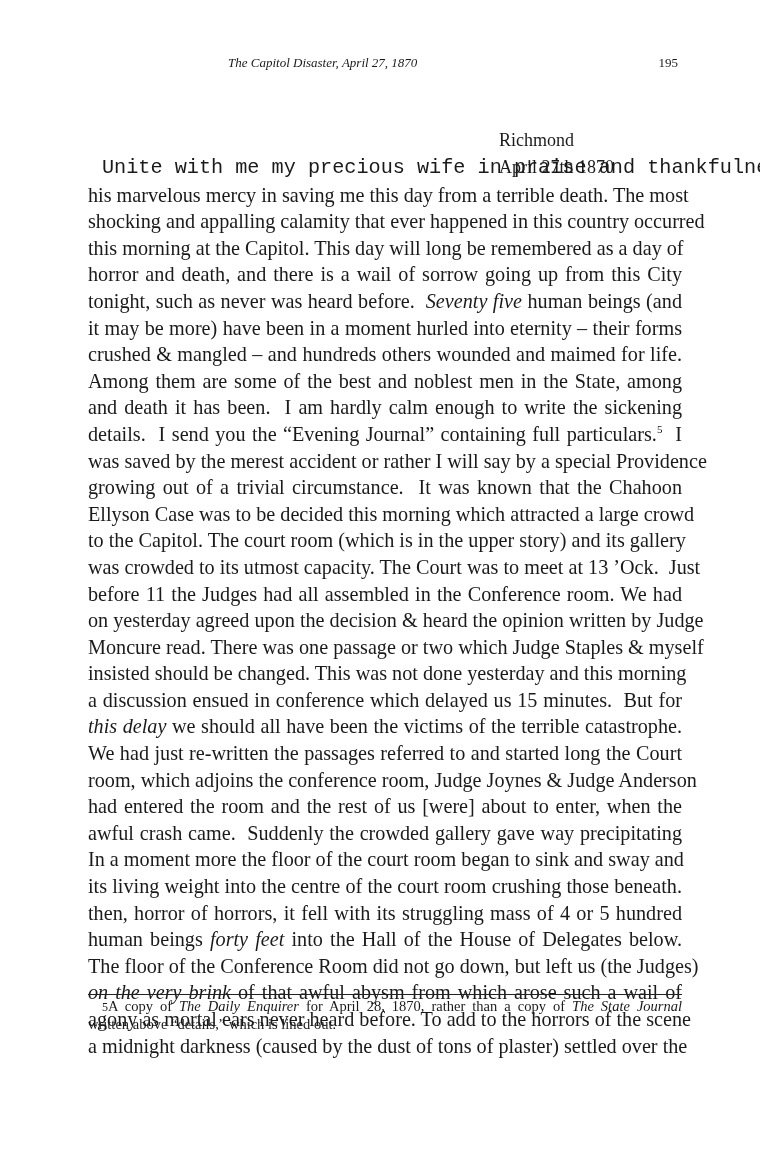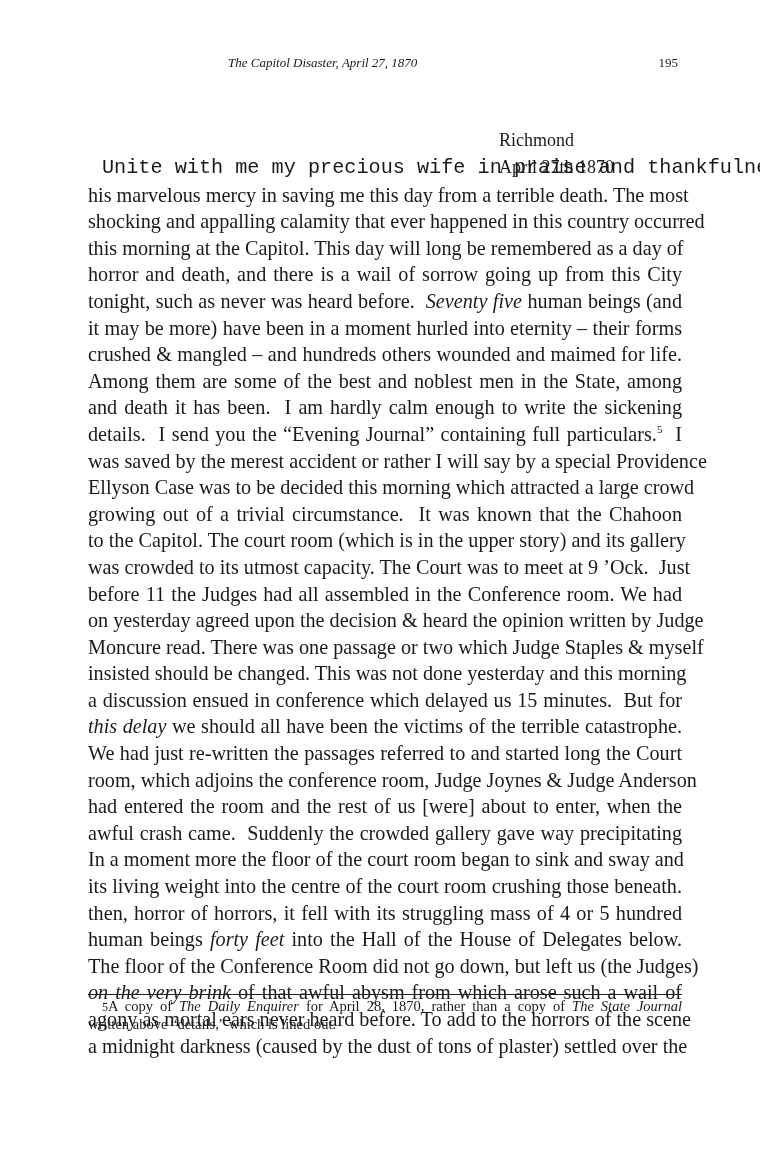--- a/index.html
+++ b/index.html
@@ -44,24 +44,24 @@
     <span class="line"><span>shocking and appalling calamity that ever happened in this country occurred</span></span>
     <span class="line"><span>this morning at the Capitol. This day will long be remembered as a day of</span></span>
     <span class="line"><span>horror and death, and there is a wail of sorrow going up from this City</span></span>
     <span class="line"><span>tonight, such as never was heard before.  </span><i>Seventy five</i><span> human beings (and</span></span>
     <span class="line"><span>it may be more) have been in a moment hurled into eternity – their forms</span></span>
     <span class="line"><span>crushed &amp; mangled – and hundreds others wounded and maimed for life.</span></span>
     <span class="line"><span>Among them are some of the best and noblest men in the State, among</span></span>
     <span class="line"><span>and death it has been.  I am hardly calm enough to write the sickening</span></span>
     <span class="line"><span>details.  I send you the “Evening Journal” containing full particulars.</span><sup>5</sup><span>  I</span></span>
     <span class="line"><span>was saved by the merest accident or rather I will say by a special Providence</span></span>
+    <span class="line"><span>growing out of a trivial circumstance.  It was known that the Chahoon</span></span>
     <span class="line"><span>Ellyson Case was to be decided this morning which attracted a large crowd</span></span>
-    <span class="line"><span>growing out of a trivial circumstance.  It was known that the Chahoon</span></span>
     <span class="line"><span>to the Capitol. The court room (which is in the upper story) and its gallery</span></span>
-    <span class="line"><span>was crowded to its utmost capacity. The Court was to meet at 9 ’Ock.  Just</span></span>
+    <span class="line"><span>was crowded to its utmost capacity. The Court was to meet at 13 ’Ock.  Just</span></span>
     <span class="line"><span>before 11 the Judges had all assembled in the Conference room. We had</span></span>
     <span class="line"><span>on yesterday agreed upon the decision &amp; heard the opinion written by Judge</span></span>
     <span class="line"><span>Moncure read. There was one passage or two which Judge Staples &amp; myself</span></span>
     <span class="line"><span>insisted should be changed. This was not done yesterday and this morning</span></span>
     <span class="line"><span>a discussion ensued in conference which delayed us 15 minutes.  But for</span></span>
     <span class="line"><i>this delay</i><span> we should all have been the victims of the terrible catastrophe.</span></span>
     <span class="line"><span>We had just re-written the passages referred to and started long the Court</span></span>
     <span class="line"><span>room, which adjoins the conference room, Judge Joynes &amp; Judge Anderson</span></span>
     <span class="line"><span>had entered the room and the rest of us [were] about to enter, when the</span></span>
     <span class="line"><span>awful crash came.  Suddenly the crowded gallery gave way precipitating</span></span>

